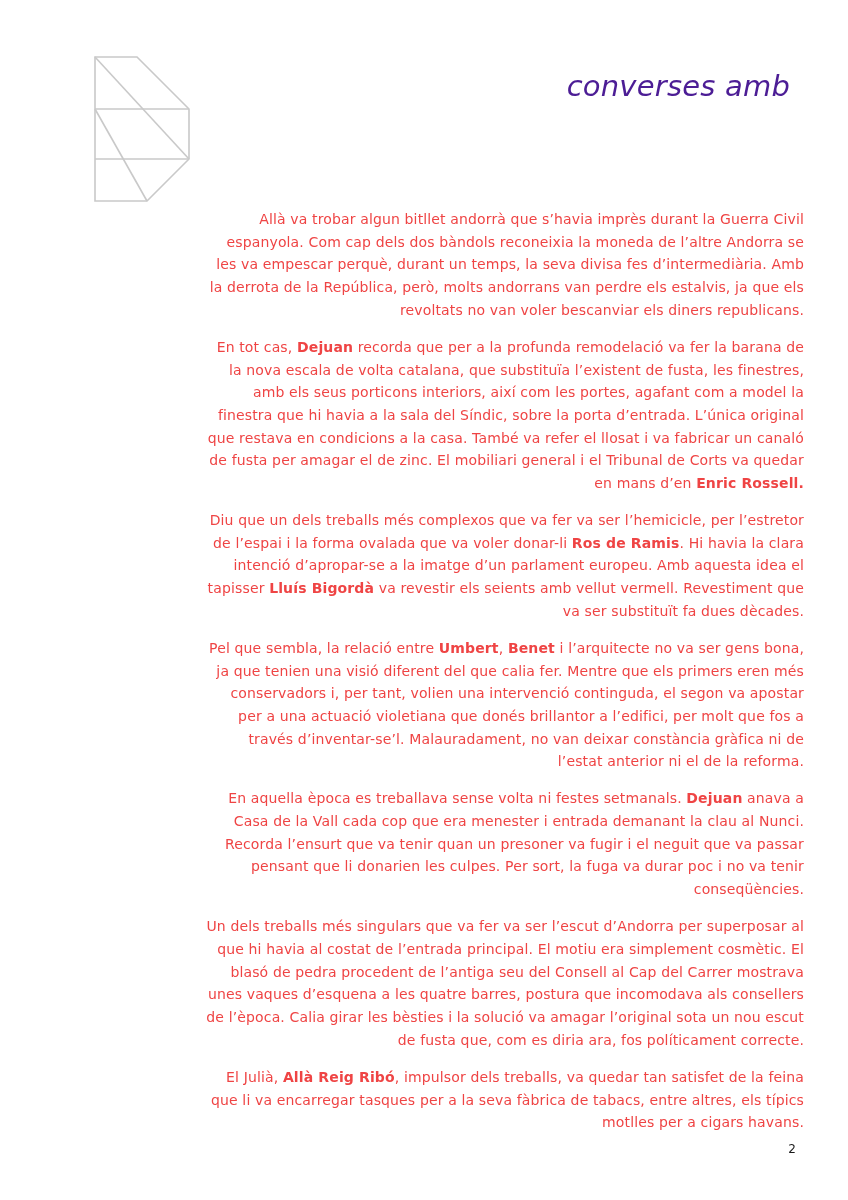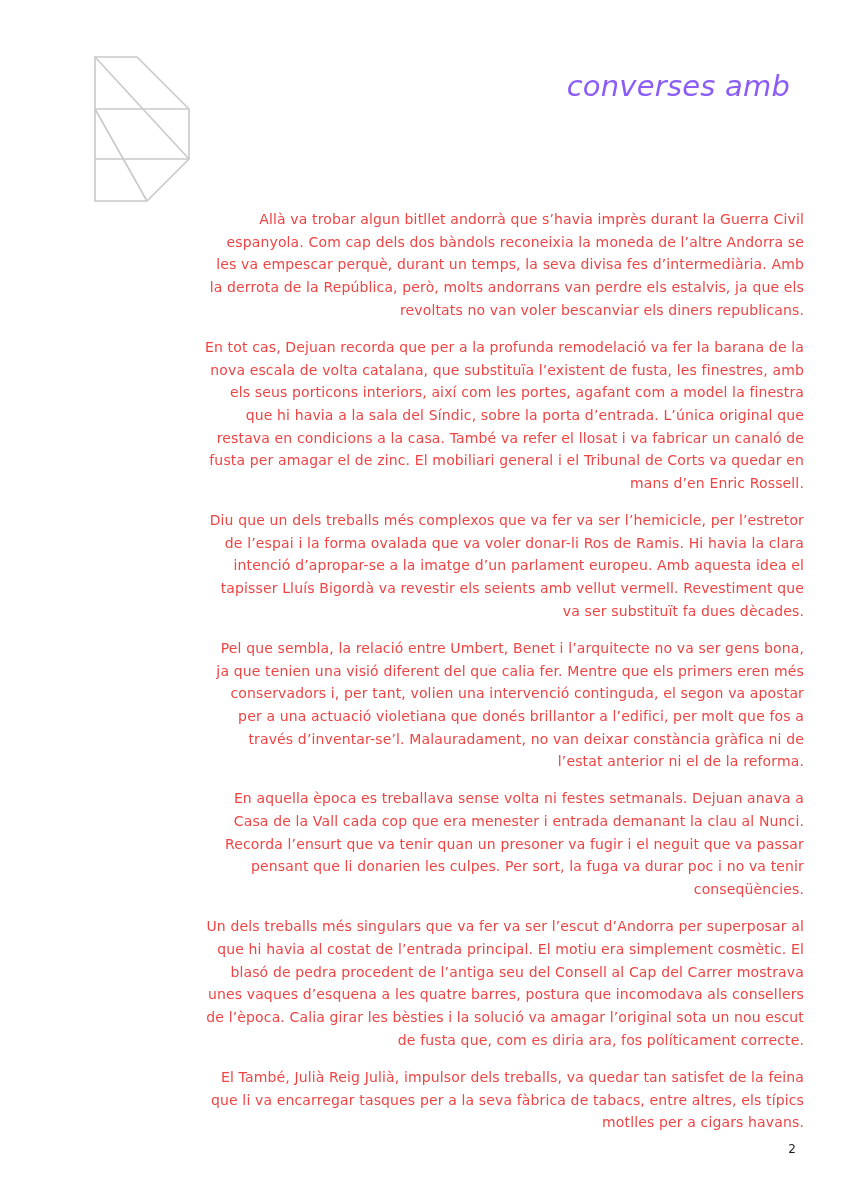--- a/index.html
+++ b/index.html
@@ -43,21 +43,21 @@
   .doc-title {
     position: absolute;
     right: 58px;
     top: 22px;
     text-align: right;
     font-family: "DejaVu Sans", sans-serif;
     font-style: italic;
     font-weight: 400;
     font-size: 29px;
     line-height: 1.42;
-    color: #8b5cf6;
+    color: #4c1d95;
     letter-spacing: 0.2px;
   }
   .doc-title .line {
     display: block;
     white-space: nowrap;
   }
 
   
   .content {
     position: absolute;
@@ -70,21 +70,21 @@
     line-height: 1.62;
     text-align: right;
     margin: 0 0 14.5px 0;
     color: #ef4444;
     letter-spacing: 0.01em;
   }
   .para:last-child {
     margin-bottom: 0;
   }
   .para b {
-    font-weight: 400;
+    font-weight: 700;
   }
 
   
   .page-number {
     position: absolute;
     right: 52px;
     bottom: 44px;
     font-size: 12px;
     color: #1a1a1a;
   }
@@ -114,18 +114,18 @@
 
   </div>
 
   <div class="content">
     <p class="para"><span>Allà va trobar algun bitllet andorrà que s’havia imprès durant la Guerra Civil espanyola. Com cap dels dos bàndols reconeixia la moneda de l’altre Andorra se les va empescar perquè, durant un temps, la seva divisa fes d’intermediària. Amb la derrota de la República, però, molts andorrans van perdre els estalvis, ja que els revoltats no van voler bescanviar els diners republicans.</span></p>
     <p class="para"><span>En tot cas, </span><b>Dejuan</b><span> recorda que per a la profunda remodelació va fer la barana de la nova escala de volta catalana, que substituïa l’existent de fusta, les finestres, amb els seus porticons interiors, així com les portes, agafant com a model la finestra que hi havia a la sala del Síndic, sobre la porta d’entrada. L’única original que restava en condicions a la casa. També va refer el llosat i va fabricar un canaló de fusta per amagar el de zinc. El mobiliari general i el Tribunal de Corts va quedar en mans d’en </span><b>Enric Rossell.</b></p>
     <p class="para"><span>Diu que un dels treballs més complexos que va fer va ser l’hemicicle, per l’estretor de l’espai i la forma ovalada que va voler donar-li </span><b>Ros de Ramis</b><span>. Hi havia la clara intenció d’apropar-se a la imatge d’un parlament europeu. Amb aquesta idea el tapisser </span><b>Lluís Bigordà</b><span> va revestir els seients amb vellut vermell. Revestiment que va ser substituït fa dues dècades.</span></p>
     <p class="para"><span>Pel que sembla, la relació entre </span><b>Umbert</b><span>, </span><b>Benet</b><span> i l’arquitecte no va ser gens bona, ja que tenien una visió diferent del que calia fer. Mentre que els primers eren més conservadors i, per tant, volien una intervenció continguda, el segon va apostar per a una actuació violetiana que donés brillantor a l’edifici, per molt que fos a través d’inventar-se’l. Malauradament, no van deixar constància gràfica ni de l’estat anterior ni el de la reforma.</span></p>
     <p class="para"><span>En aquella època es treballava sense volta ni festes setmanals. </span><b>Dejuan</b><span> anava a Casa de la Vall cada cop que era menester i entrada demanant la clau al Nunci. Recorda l’ensurt que va tenir quan un presoner va fugir i el neguit que va passar pensant que li donarien les culpes. Per sort, la fuga va durar poc i no va tenir conseqüències.</span></p>
     <p class="para"><span>Un dels treballs més singulars que va fer va ser l’escut d’Andorra per superposar al que hi havia al costat de l’entrada principal. El motiu era simplement cosmètic. El blasó de pedra procedent de l’antiga seu del Consell al Cap del Carrer mostrava unes vaques d’esquena a les quatre barres, postura que incomodava als consellers de l’època. Calia girar les bèsties i la solució va amagar l’original sota un nou escut de fusta que, com es diria ara, fos políticament correcte.</span></p>
-    <p class="para"><span>El També, </span><b>Julià Reig Julià</b><span>, impulsor dels treballs, va quedar tan satisfet de la feina que li va encarregar tasques per a la seva fàbrica de tabacs, entre altres, els típics motlles per a cigars havans.</span></p>
+    <p class="para"><span>El Julià, </span><b>Allà Reig Ribó</b><span>, impulsor dels treballs, va quedar tan satisfet de la feina que li va encarregar tasques per a la seva fàbrica de tabacs, entre altres, els típics motlles per a cigars havans.</span></p>
   </div>
 
   <div class="page-number">2</div>
 
 </div>
 
 </body></html>

